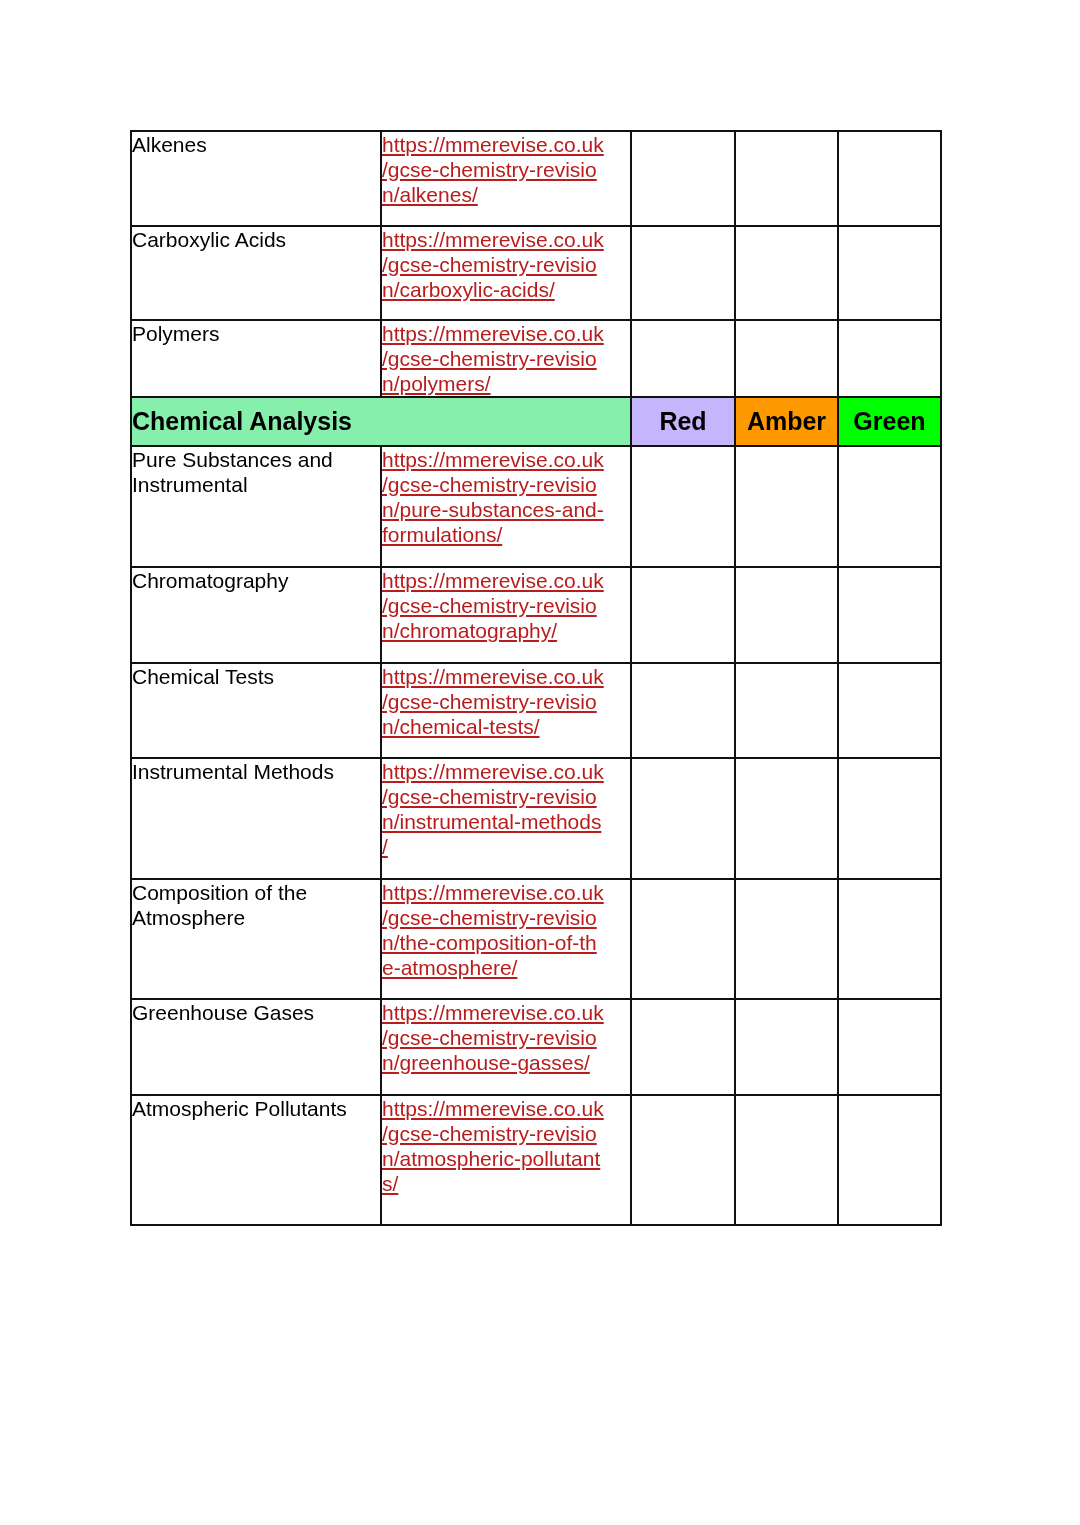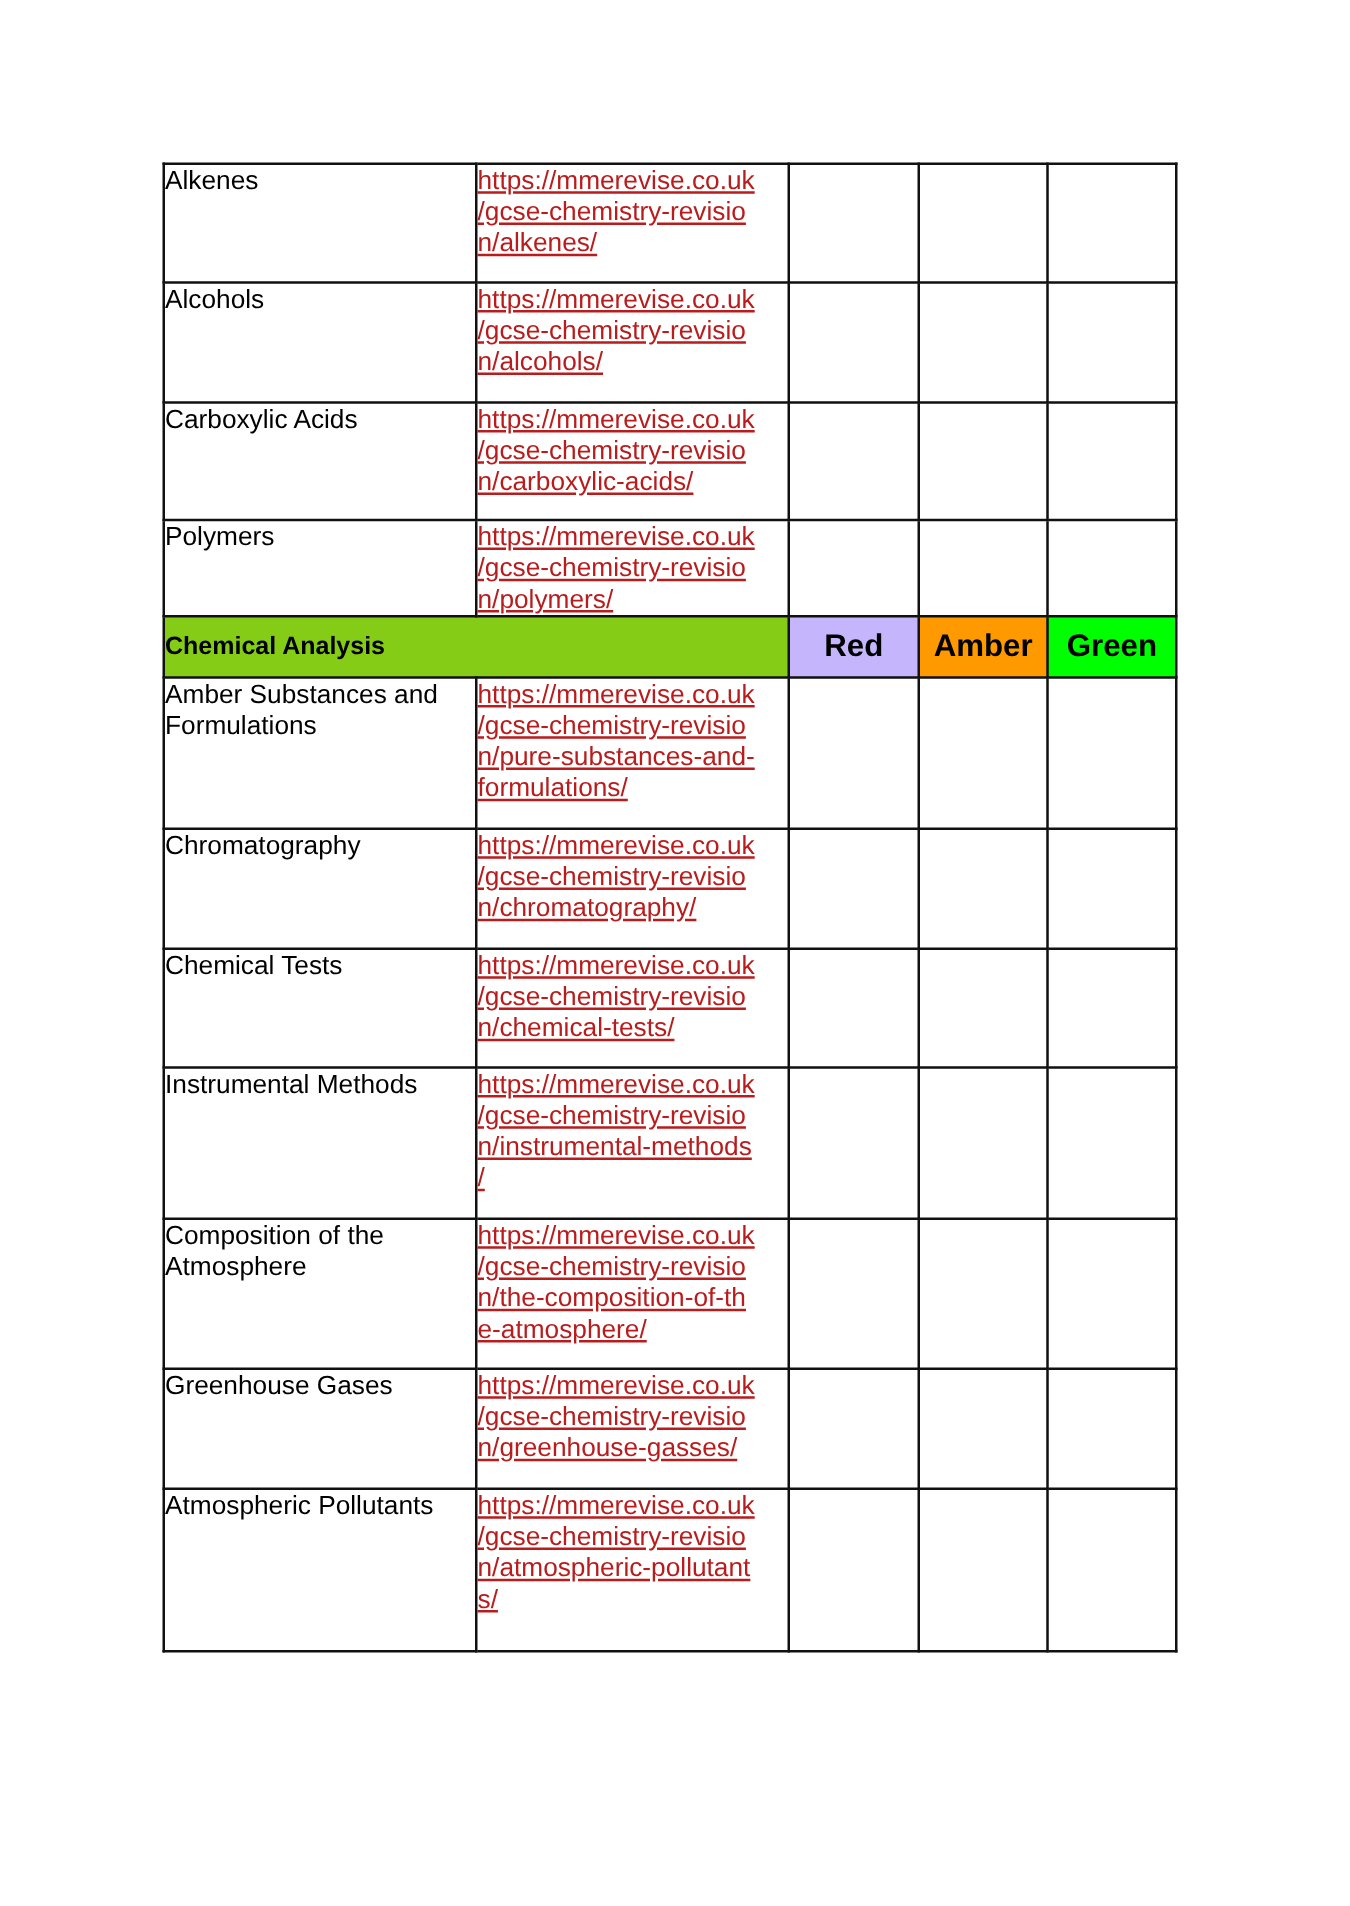--- a/index.html
+++ b/index.html
@@ -38,23 +38,23 @@
       word-break: break-all;
     }
     .link a {
       color: #b91c1c;
       text-decoration: underline;
       text-underline-offset: 2px;
     }
     .link .ln { display: block; white-space: nowrap; }
     tr.section td { vertical-align: middle; height: 49px; }
     .section-title {
-      background: #84cc16;
+      background: #86efac;
       font-weight: bold;
-      font-size: 20px;
+      font-size: 25px;
       color: #000;
       padding: 0 9px;
     }
     .rag {
       font-weight: bold;
       font-size: 25px;
       color: #000;
       text-align: center;
     }
     .rag-red { background: #c4b5fd; }
@@ -77,27 +77,20 @@
     <tbody id="tbody">
 
       <tr style="height:95px">
         <td class="topic">Alkenes</td>
         <td class="link"><a href="#"><span class="ln">https://mmerevise.co.uk</span><span class="ln">/gcse-chemistry-revisio</span><span class="ln">n/alkenes/</span></a></td>
         <td class="check"></td>
         <td class="check"></td>
         <td class="check"></td>
       </tr>
 
-      <tr style="height:96px">
-        <td class="topic">Alcohols</td>
-        <td class="link"><a href="#"><span class="ln">https://mmerevise.co.uk</span><span class="ln">/gcse-chemistry-revisio</span><span class="ln">n/alcohols/</span></a></td>
-        <td class="check"></td>
-        <td class="check"></td>
-        <td class="check"></td>
-      </tr>
 
       <tr style="height:94px">
         <td class="topic">Carboxylic Acids</td>
         <td class="link"><a href="#"><span class="ln">https://mmerevise.co.uk</span><span class="ln">/gcse-chemistry-revisio</span><span class="ln">n/carboxylic-acids/</span></a></td>
         <td class="check"></td>
         <td class="check"></td>
         <td class="check"></td>
       </tr>
 
       <tr style="height:72px">
@@ -109,21 +102,21 @@
       </tr>
 
       <tr class="section">
         <td class="section-title" colspan="2">Chemical Analysis</td>
         <td class="rag rag-red">Red</td>
         <td class="rag rag-amber">Amber</td>
         <td class="rag rag-green">Green</td>
       </tr>
 
       <tr style="height:121px">
-        <td class="topic">Amber Substances and Formulations</td>
+        <td class="topic">Pure Substances and Instrumental</td>
         <td class="link"><a href="#"><span class="ln">https://mmerevise.co.uk</span><span class="ln">/gcse-chemistry-revisio</span><span class="ln">n/pure-substances-and-</span><span class="ln">formulations/</span></a></td>
         <td class="check"></td>
         <td class="check"></td>
         <td class="check"></td>
       </tr>
 
       <tr style="height:96px">
         <td class="topic">Chromatography</td>
         <td class="link"><a href="#"><span class="ln">https://mmerevise.co.uk</span><span class="ln">/gcse-chemistry-revisio</span><span class="ln">n/chromatography/</span></a></td>
         <td class="check"></td>

